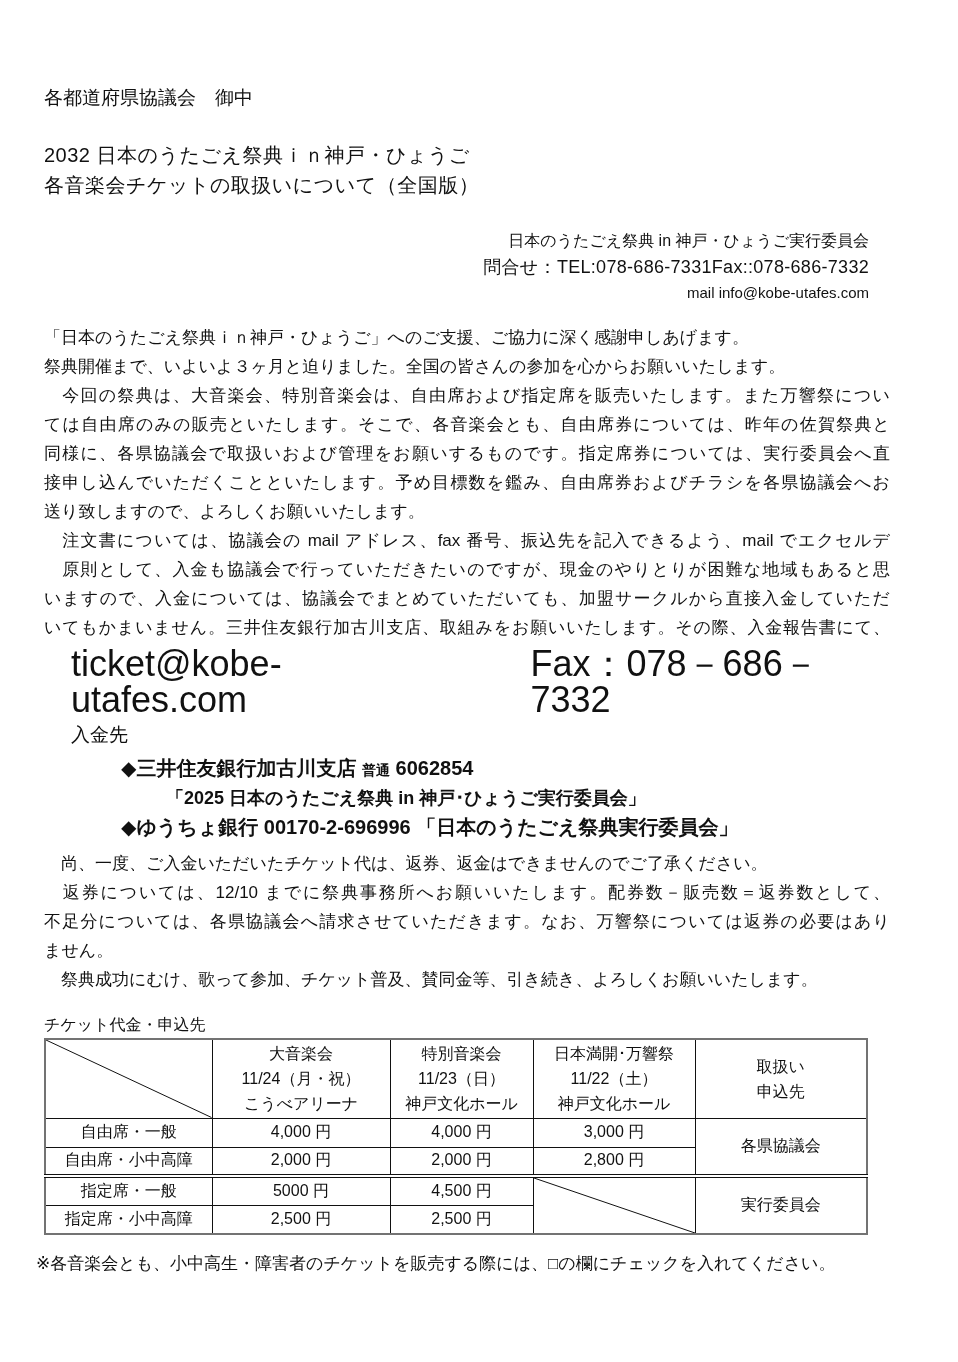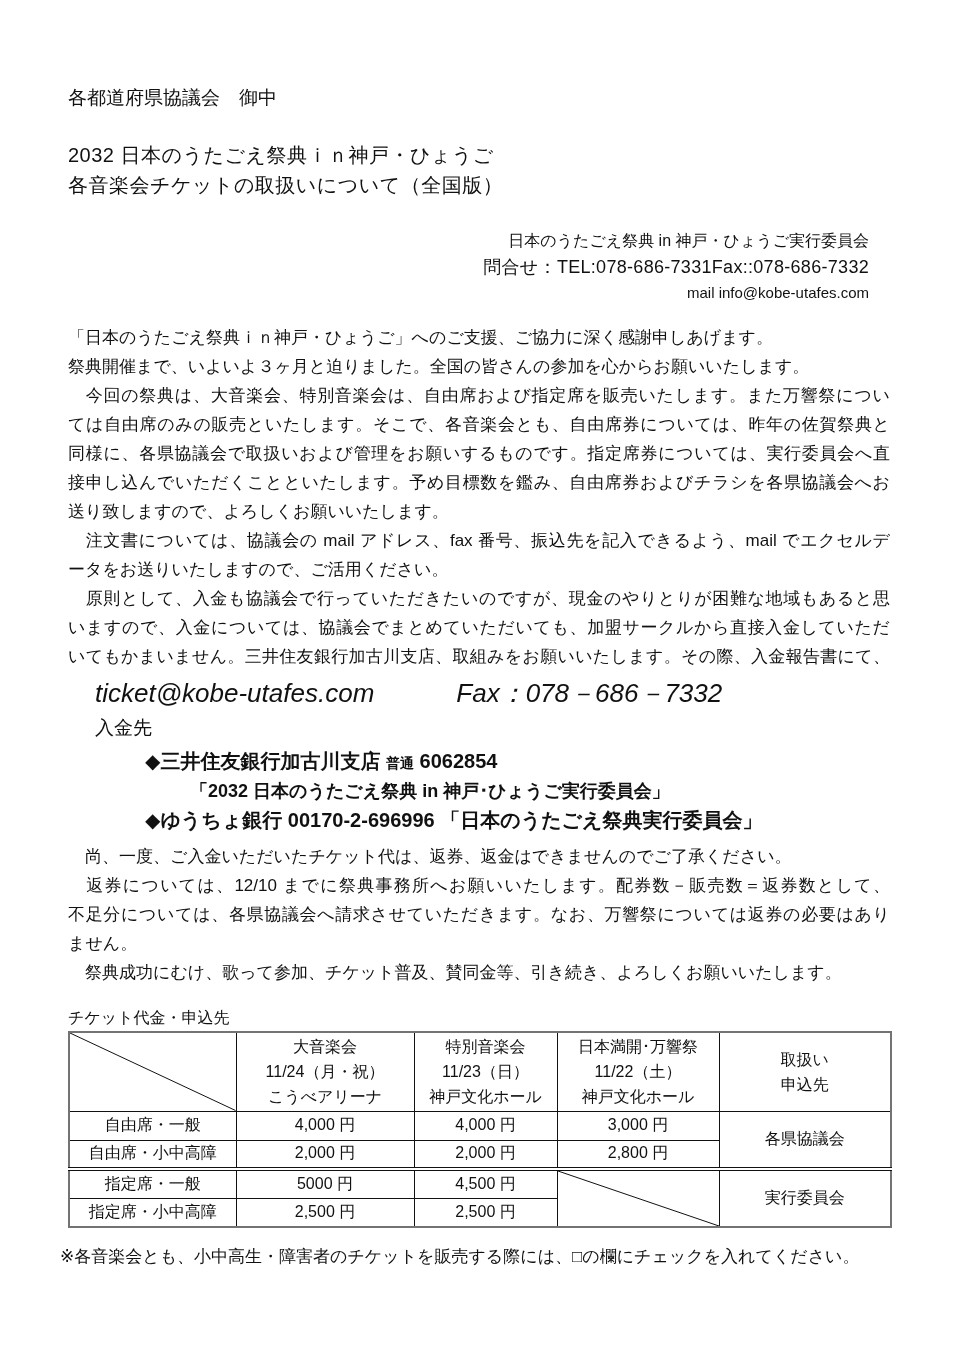--- a/index.html
+++ b/index.html
@@ -1,36 +1,36 @@
 <!DOCTYPE html>
 <html><head>
 <meta charset="utf-8">
 <style>
   html,body{margin:0;padding:0;}
   body{
     width:958px;height:1362px;background:#ffffff;color:#111;
     font-family:"Liberation Sans","DejaVu Sans",sans-serif;
     -webkit-font-smoothing:antialiased;
   }
-  .page{padding:86px 68px 0 68px;box-sizing:border-box;}
+  .page{padding:86px 68px 0 44px;box-sizing:border-box;}
 
   .recipient{font-size:19px;line-height:24px;}
   .titles{margin-top:30px;font-size:20px;line-height:30px;letter-spacing:0.5px;}
 
   .header-right{margin-top:30px;text-align:right;margin-right:21px;}
   .org-line{font-size:16px;line-height:21px;}
   .contact-line{font-size:18px;line-height:26px;margin-top:3px;letter-spacing:0.3px;}
   .mail-line{font-size:15px;line-height:20px;margin-top:3px;}
 
   .body-text{margin-top:20px;font-size:17px;line-height:29px;}
   .body-text .line{white-space:pre-wrap;}
   .body-text .line.fill{text-align:justify;text-align-last:justify;}
 
   .banner{display:flex;align-items:baseline;gap:82px;margin-top:4px;
-          padding-left:27px;font-size:26px;line-height:36px;font-style:italic;}
+          padding-left:27px;font-size:36px;line-height:36px;}
   .payment-heading{margin-top:4px;padding-left:27px;font-size:19px;line-height:26px;}
   .bank-line{margin-top:6px;padding-left:77px;font-size:20px;line-height:28px;font-weight:bold;}
   .bank-line .acct-type{font-size:14px;}
   .bank-holder{margin-top:2px;padding-left:122px;font-size:18px;line-height:25px;font-weight:bold;}
   .bank-line2{margin-top:2px;}
 
   .body-text2{margin-top:8px;}
 
   .table-caption{margin-top:20px;font-size:16px;line-height:22px;}
   table.price{border-collapse:collapse;table-layout:fixed;width:822px;margin-top:2px;
@@ -66,39 +66,38 @@
 
   <div class="body-text">
     <div class="line">「日本のうたごえ祭典ｉｎ神戸・ひょうご」へのご支援、ご協力に深く感謝申しあげます。</div>
     <div class="line">祭典開催まで、いよいよ３ヶ月と迫りました。全国の皆さんの参加を心からお願いいたします。</div>
     <div class="line fill">　今回の祭典は、大音楽会、特別音楽会は、自由席および指定席を販売いたします。また万響祭につい</div>
     <div class="line fill">ては自由席のみの販売といたします。そこで、各音楽会とも、自由席券については、昨年の佐賀祭典と</div>
     <div class="line fill">同様に、各県協議会で取扱いおよび管理をお願いするものです。指定席券については、実行委員会へ直</div>
     <div class="line fill">接申し込んでいただくことといたします。予め目標数を鑑み、自由席券およびチラシを各県協議会へお</div>
     <div class="line">送り致しますので、よろしくお願いいたします。</div>
     <div class="line fill">　注文書については、協議会の mail アドレス、fax 番号、振込先を記入できるよう、mail でエクセルデ</div>
-    <div class="line">ータをお送りいたしますので、ご活用ください。</div>
     <div class="line fill">　原則として、入金も協議会で行っていただきたいのですが、現金のやりとりが困難な地域もあると思</div>
     <div class="line fill">いますので、入金については、協議会でまとめていただいても、加盟サークルから直接入金していただ</div>
     <div class="line fill">いてもかまいません。三井住友銀行加古川支店、取組みをお願いいたします。その際、入金報告書にて、</div>
   </div>
 
   <div class="banner">
     <span>ticket@kobe-utafes.com</span>
     <span>Fax：078－686－7332</span>
   </div>
 
   <div class="payment-heading">入金先</div>
 
   <div class="bank-line">
     <span>◆三井住友銀行加古川支店</span>
     <span class="acct-type">普通</span>
     <span>6062854</span>
   </div>
-  <div class="bank-holder">「2032 日本のうたごえ祭典 in 神戸･ひょうご実行委員会」</div>
+  <div class="bank-holder">「2025 日本のうたごえ祭典 in 神戸･ひょうご実行委員会」</div>
   <div class="bank-line bank-line2">
     <span>◆ゆうちょ銀行</span>
     <span>00170-2-696996</span>
     <span>「日本のうたごえ祭典実行委員会」</span>
   </div>
 
   <div class="body-text body-text2">
     <div class="line">　尚、一度、ご入金いただいたチケット代は、返券、返金はできませんのでご了承ください。</div>
     <div class="line fill">　返券については、12/10 までに祭典事務所へお願いいたします。配券数－販売数＝返券数として、</div>
     <div class="line fill">不足分については、各県協議会へ請求させていただきます。なお、万響祭については返券の必要はあり</div>

